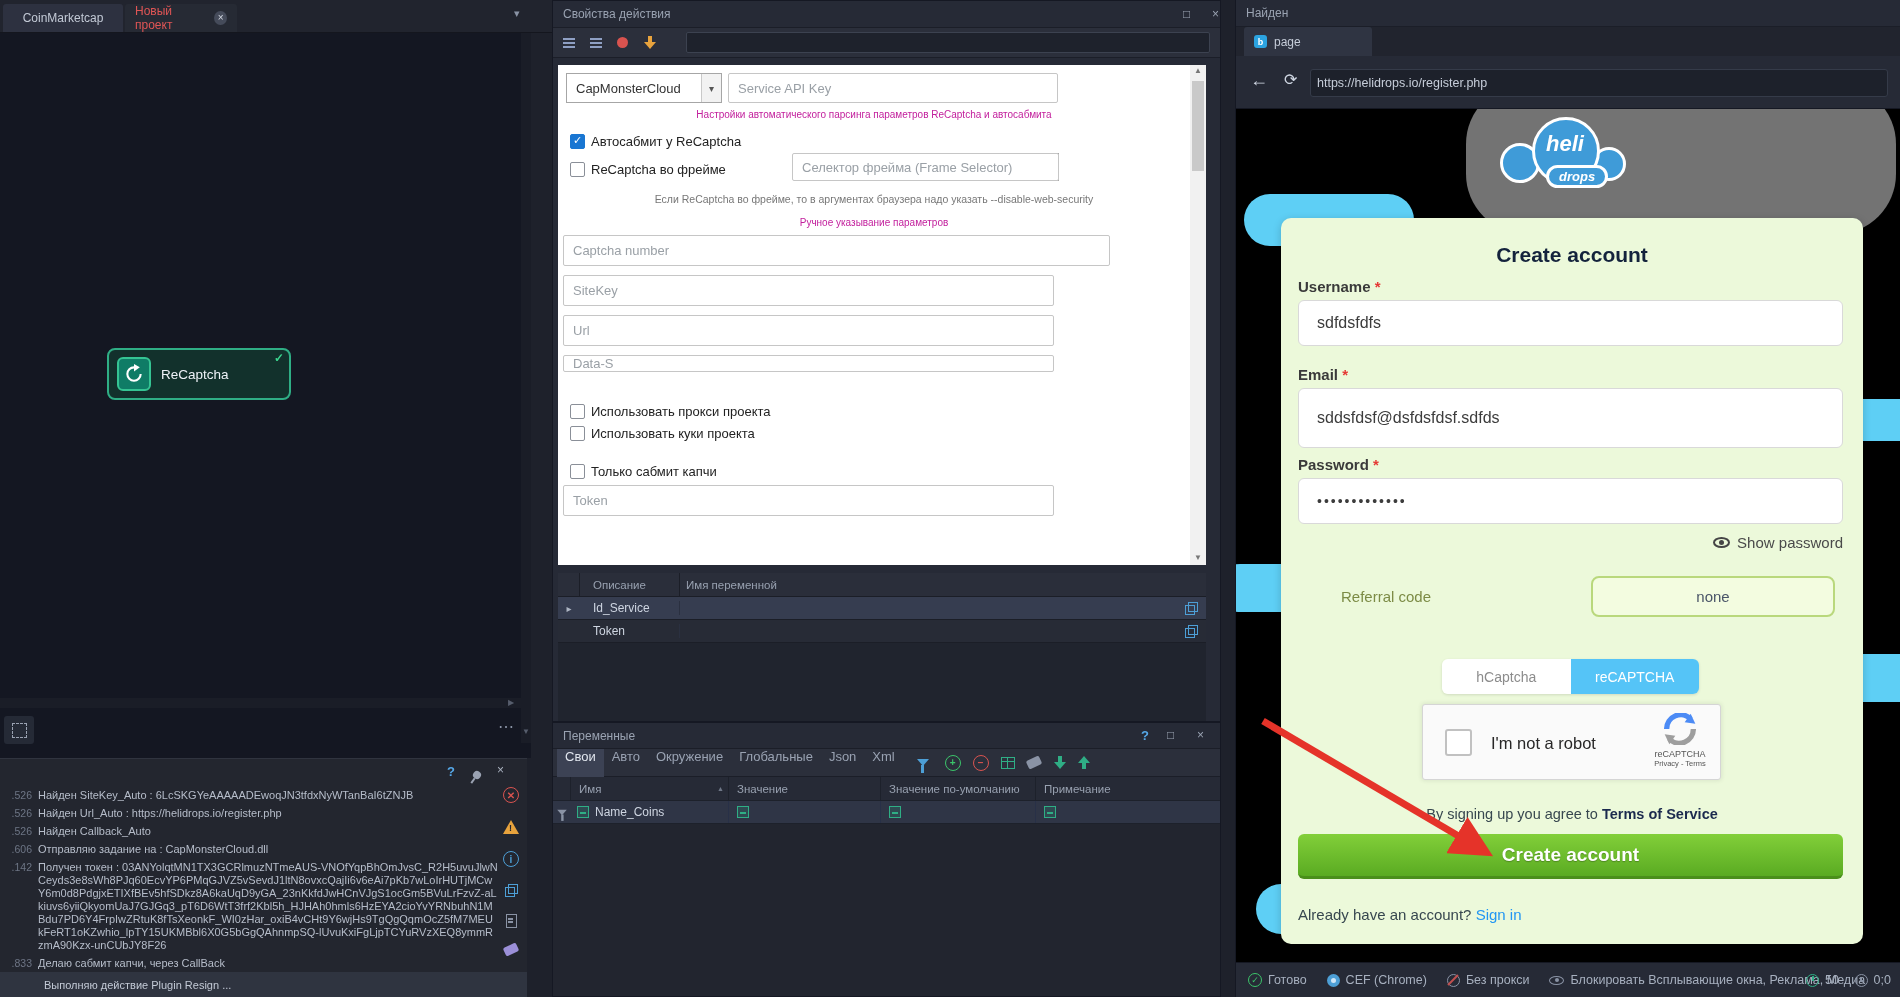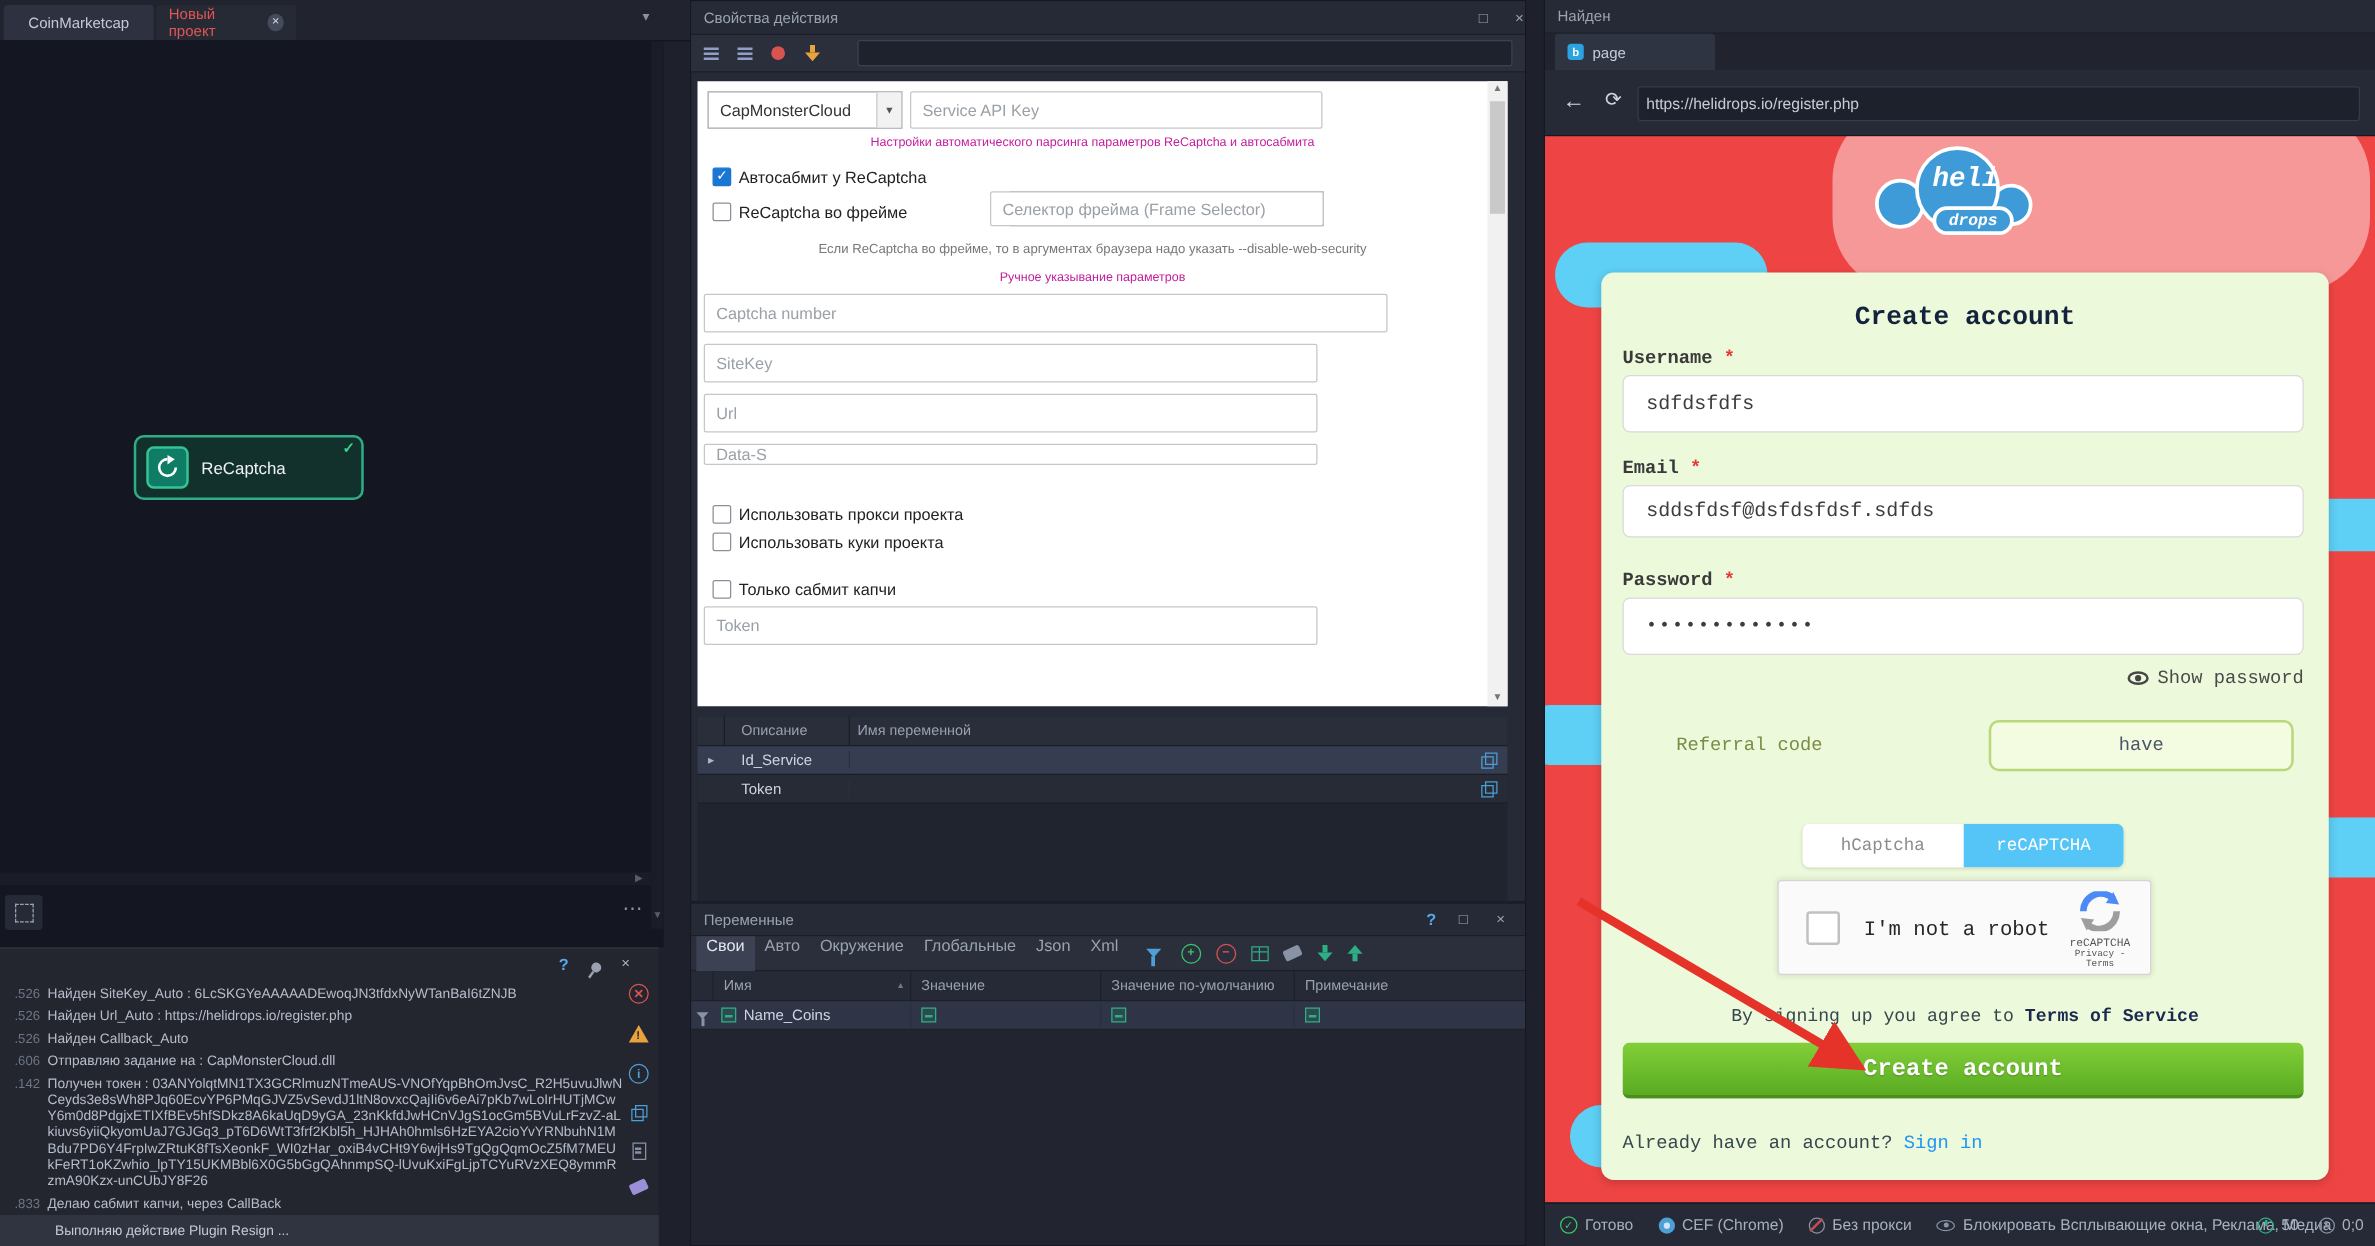--- a/index.html
+++ b/index.html
@@ -70,21 +70,21 @@
 
   
   .dth { font-size:11.5px; color:#98a1b0; }
   .dtd { font-size:12px; color:#ced5e1; }
 
   
   .vtab { height:28px; display:flex; align-items:flex-start; padding:0 8px; font-size:13px; color:#99a2b2; }
   .vtab.active { background:#3c4254; color:#e2e7ef; }
 
   
-  .sky { background:#ef4444; overflow:hidden;font-family:Liberation Mono, monospace; }
+  .sky { background:#000000; overflow:hidden; }
   .cloud { position:absolute; border-radius:60px; background:#5ecff5; }
   .card { background:#ecf9da; border-radius:10px; box-shadow:0 2px 8px rgba(0,0,0,.18); }
   .flabel { font-size:15px; font-weight:bold; color:#3a3a3a; }
   .star { color:#e53935; }
   .finput { background:#fff; border:1px solid #d9d9d9; border-radius:6px; font-size:16px; color:#3c3c3c; padding:0 18px; width:100%; height:100%; outline:none; font-family:inherit; }
   .eye { display:inline-block; width:17px; height:11px; border:2px solid #454545; border-radius:50%; position:relative; }
   .eye::after { content:""; position:absolute; left:50%; top:50%; width:5px; height:5px; margin:-2.5px 0 0 -2.5px; background:#454545; border-radius:50%; }
   .eyeg { display:inline-block; width:15px; height:9px; border:1.5px solid #8a93a5; border-radius:50%; position:relative; }
   .eyeg::after { content:""; position:absolute; left:50%; top:50%; width:4px; height:4px; margin:-2px 0 0 -2px; background:#8a93a5; border-radius:50%; }
   .grnbtn { background:linear-gradient(180deg,#82cf39,#5aab22); border-bottom:3px solid #4a8f1b; border-radius:6px; display:flex; align-items:center; justify-content:center; color:#fff; font-size:19px; font-weight:bold; text-shadow:0 1px 1px rgba(0,0,0,.25); }
@@ -384,39 +384,39 @@
         <div class="a flabel" style="left:17px;top:60px;">
           <span>Username</span> <span class="star">*</span>
         </div>
         <div class="a" style="left:17px;top:82px;width:545px;height:46px;">
           <input class="finput" value="sdfdsfdfs" style="">
         </div>
 
         <div class="a flabel" style="left:17px;top:148px;">
           <span>Email</span> <span class="star">*</span>
         </div>
-        <div class="a" style="left:17px;top:170px;width:545px;height:42px;">
+        <div class="a" style="left:17px;top:170px;width:545px;height:60px;">
           <input class="finput" value="sddsfdsf@dsfdsfdsf.sdfds" style="">
         </div>
 
         <div class="a flabel" style="left:17px;top:238px;">
           <span>Password</span> <span class="star">*</span>
         </div>
         <div class="a" style="left:17px;top:260px;width:545px;height:46px;">
           <input class="finput" style="font-size: 14px; letter-spacing: 2px;" value="•••••••••••••">
         </div>
 
         <div class="a" style="right:20px;top:316px;display:flex;align-items:center;gap:7px;">
           <span class="eye"></span>
           <span style="font-size:15px;color:#4a4a4a;">Show password</span>
         </div>
 
         <div class="a" style="left:60px;top:370px;font-size:15px;color:#7c8b45;">Referral code</div>
         <div class="a" style="left:310px;top:358px;width:244px;height:41px;background:#f3fce0;border:2px solid #b9d87c;border-radius:8px;display:flex;align-items:center;justify-content:center;font-size:15px;color:#4a5568;">
-          <span>have</span>
+          <span>none</span>
         </div>
 
         <div class="a" style="left:161px;top:441px;width:257px;height:35px;border-radius:6px;overflow:hidden;display:flex;box-shadow:0 1px 3px rgba(0,0,0,.12);">
           <div style="flex:1;background:#fff;color:#8c8c8c;font-size:14px;display:flex;align-items:center;justify-content:center;">
               <span>hCaptcha</span>
             </div>
           <div style="flex:1;background:#55c4f7;color:#fff;font-size:14px;display:flex;align-items:center;justify-content:center;">
               <span>reCAPTCHA</span>
             </div>
         </div>

